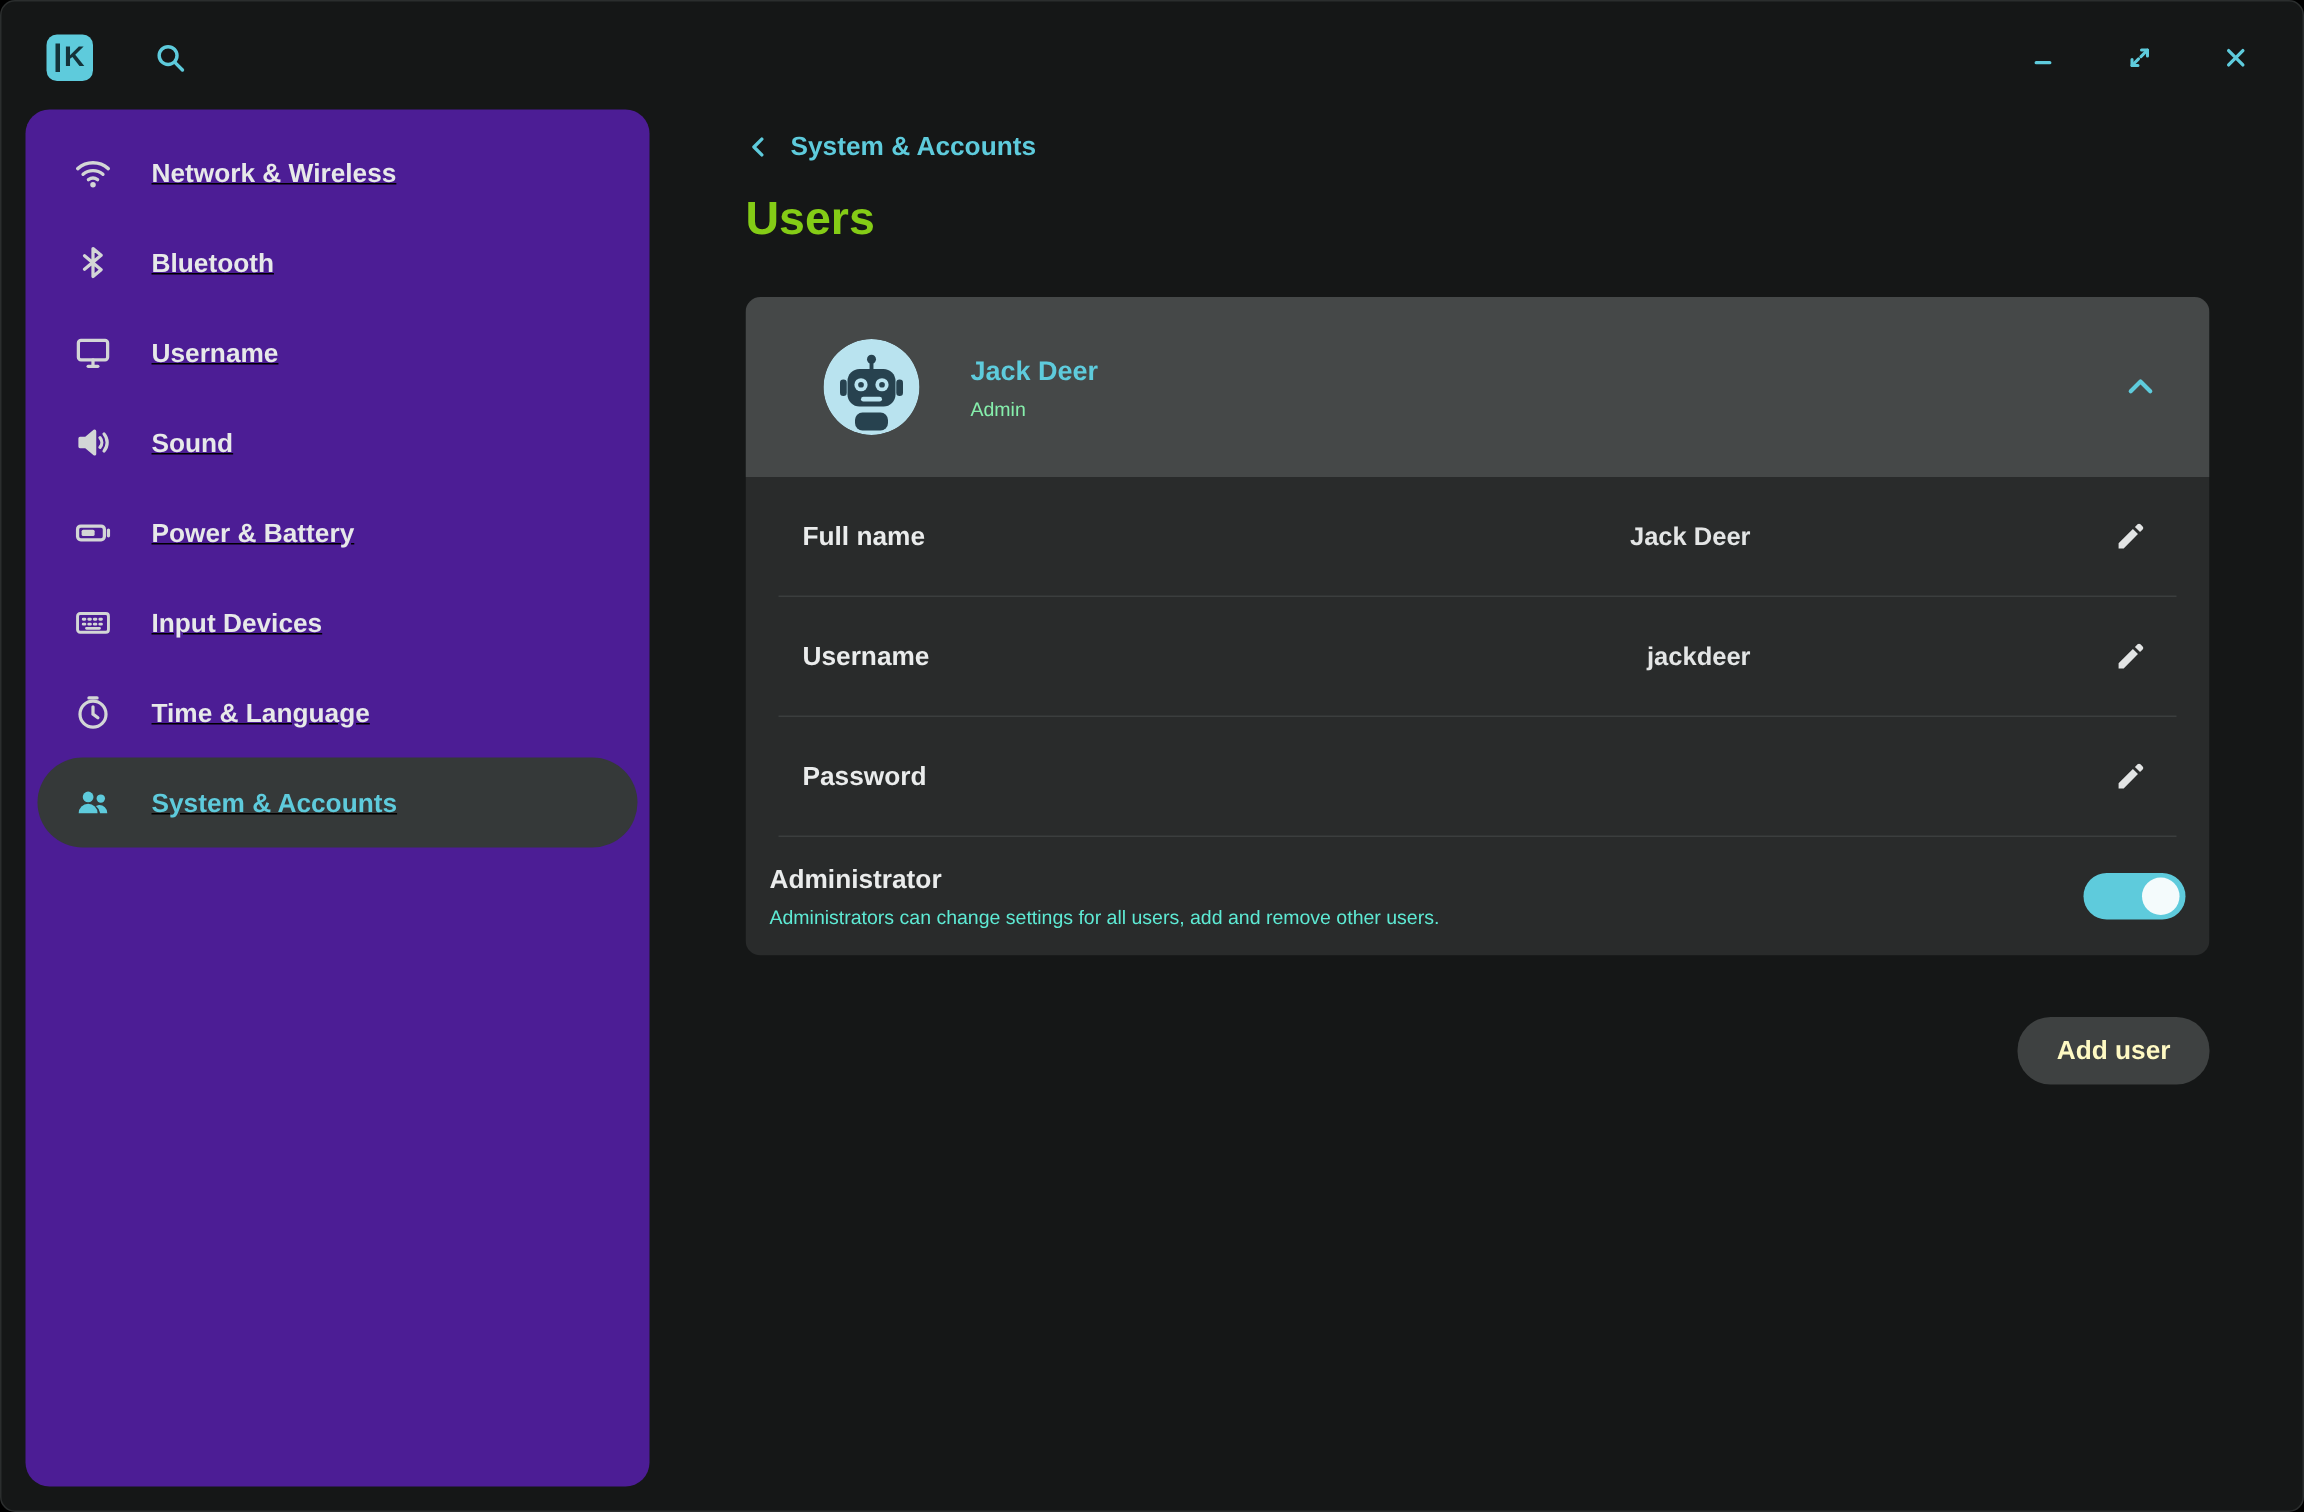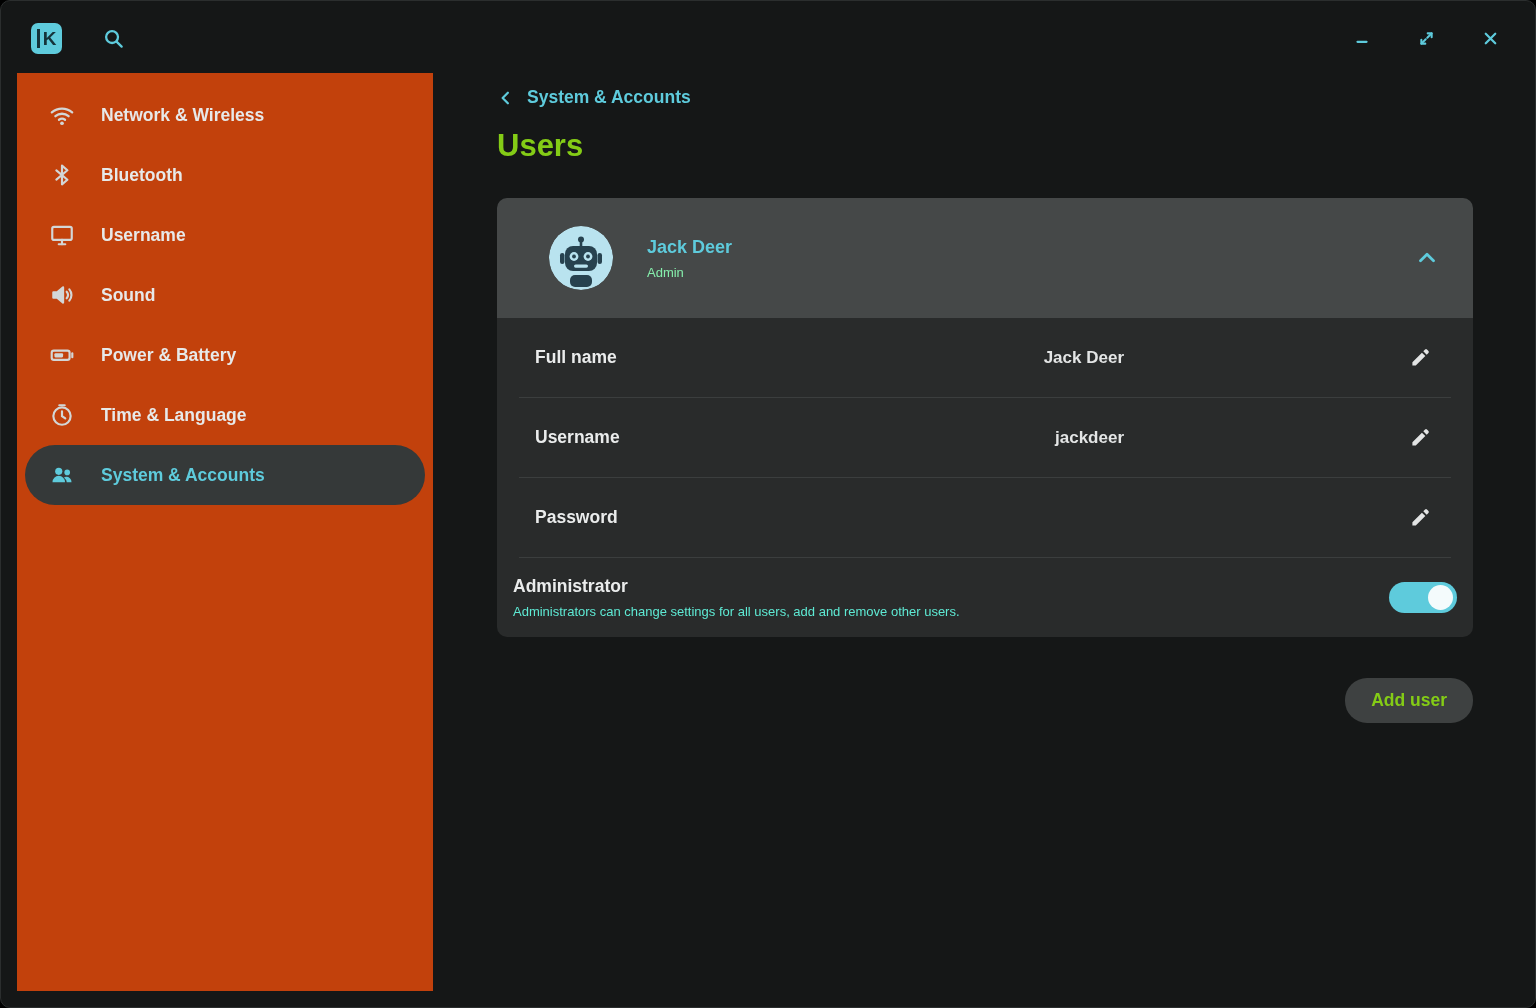--- a/index.html
+++ b/index.html
@@ -29,21 +29,21 @@
     width: 30px; height: 30px;
   }
   .titlebar .search-btn { margin-left: 36px; }
   .titlebar .spacer { flex: 1; }
   .win-controls { display: flex; align-items: center; gap: 34px; }
   svg { display: block; }
 
   
   .sidebar {
     position: absolute; left: 16px; top: 72px; bottom: 16px; width: 416px;
-    background: #c2410c; border-radius: 0; padding: 12px 8px;
+    background: #4c1d95; border-radius: 16px; padding: 12px 8px; text-decoration: underline;
   }
   .side-item {
     height: 60px; display: flex; align-items: center; gap: 26px;
     padding: 0 24px; border-radius: 30px; cursor: pointer;
     color: #e7e9e9; font-size: 17.5px; font-weight: 600;
   }
   .side-item .s-icon { width: 26px; height: 26px; color: #d3d6d6; flex: none; }
   .side-item.selected { background: #353939; color: #5ecbdc; }
   .side-item.selected .s-icon { color: #5ecbdc; }
 
@@ -66,21 +66,21 @@
     padding: 0 34px 0 52px; cursor: pointer;
   }
   .avatar { width: 64px; height: 64px; border-radius: 50%; flex: none; }
   .who { margin-left: 34px; }
   .who .name { color: #5ecbdc; font-size: 18px; font-weight: 700; }
   .who .role { color: #86efac; font-size: 13px; font-weight: 400; margin-top: 7px; }
   .card-header .collapse { margin-left: auto; color: #5ecbdc; }
 
   .card-body { background: #292b2b; }
   .row {
-    min-height: 79px; display: flex; align-items: center; padding: 0 38px; gap: 43px;
+    min-height: 79px; display: flex; align-items: center; padding: 0 38px;
   }
   .row-label { color: #eaecec; font-size: 17.5px; font-weight: 600; }
   .row-value {
     margin-left: auto; margin-right: 238px;
     color: #e3e5e5; font-size: 17px; font-weight: 600;
   }
   .row .edit-btn { color: #e2e4e4; margin-left: 0; }
   .row.no-value .edit-btn { margin-left: auto; }
   .divider { height: 1px; background: #3b3e3e; margin: 0 22px; }
 
@@ -92,21 +92,21 @@
     margin-left: auto; width: 68px; height: 31px; border-radius: 16px;
     background: #5ecbdc; position: relative; border: none; cursor: pointer; flex: none;
   }
   .toggle .knob {
     position: absolute; top: 3px; right: 4px; width: 25px; height: 25px;
     border-radius: 50%; background: #f4fbfc;
   }
 
   .add-user-btn {
     align-self: flex-end; margin-top: 41px;
-    background: #3e4141; color: #84cc16; border: none; cursor: pointer;
+    background: #3e4141; color: #fef9c3; border: none; cursor: pointer;
     font-family: inherit; font-size: 17.5px; font-weight: 600;
     padding: 12px 26px; border-radius: 22px;
   }
 </style>
 </head>
 <body>
 
 <div class="window">
 
   <div class="titlebar">
@@ -200,20 +200,29 @@
       <span class="s-icon">
         <svg width="26" height="26" viewBox="0 0 24 24" fill="none" stroke="currentColor" stroke-width="2" stroke-linecap="round">
           <rect x="2.5" y="8" width="16.5" height="8.5" rx="2"></rect>
             <rect x="5" y="10.3" width="8" height="3.9" rx="1" fill="currentColor" stroke="none"></rect>
             <path d="M21.5 10.5v3.5"></path>
         </svg>
       </span>
       <span>Power &amp; Battery</span>
     </div>
 
+    <div class="side-item">
+      <span class="s-icon">
+        <svg width="26" height="26" viewBox="0 0 24 24" fill="none" stroke="currentColor" stroke-width="1.8" stroke-linecap="round">
+          <rect x="2.5" y="6.5" width="19" height="11.5" rx="1.6"></rect>
+          <path d="M6 10h1M9.4 10h1M12.8 10h1M16.2 10h1M6 13h1M9.4 13h1M12.8 13h1M16.2 13h1M8 15.6h8"></path>
+        </svg>
+      </span>
+      <span>Input Devices</span>
+    </div>
 
     <div class="side-item">
       <span class="s-icon">
         <svg width="26" height="26" viewBox="0 0 24 24" fill="none" stroke="currentColor" stroke-width="2" stroke-linecap="round">
           <circle cx="12" cy="13" r="8"></circle>
             <path d="M12 8.5V13l3 2.2"></path>
             <path d="M9.5 3h5"></path>
         </svg>
       </span>
       <span>Time &amp; Language</span>

